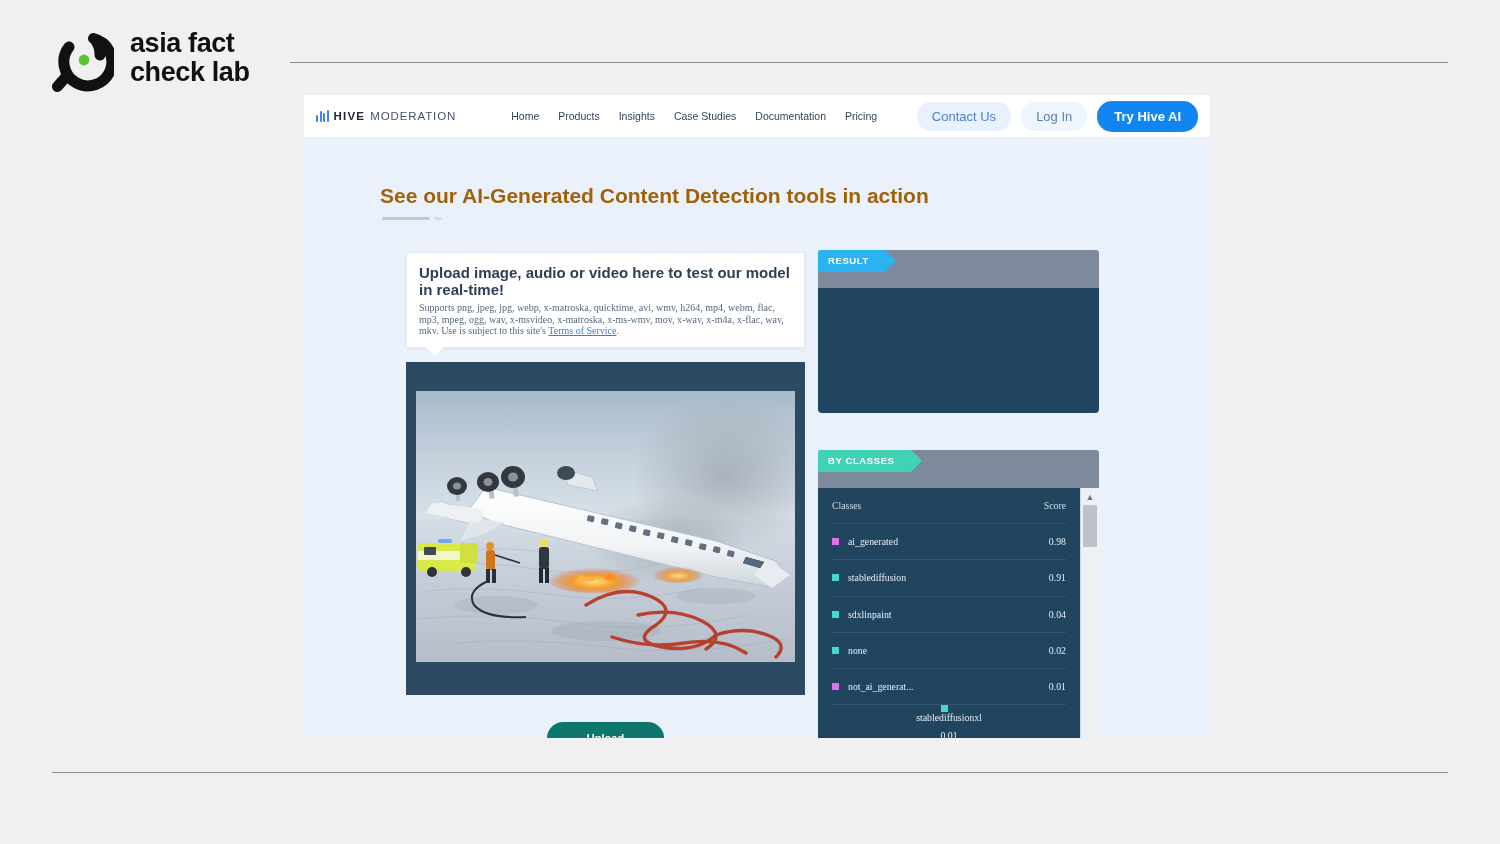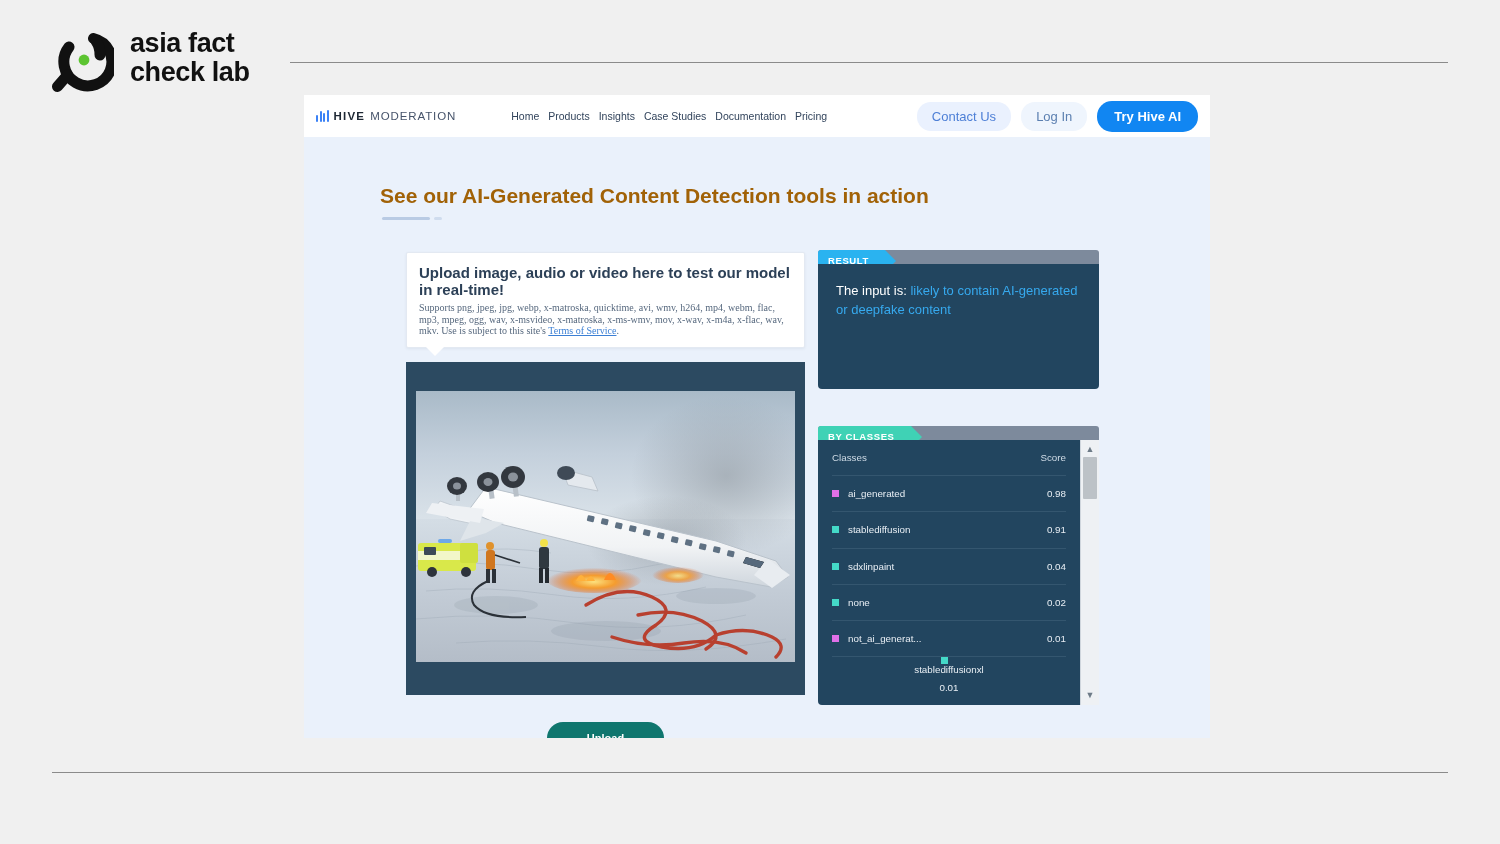--- a/index.html
+++ b/index.html
@@ -43,21 +43,21 @@
   #hive-logo { display:flex; align-items:center; margin-left:12px; gap:5px; }
   #hive-bars { display:flex; align-items:flex-end; gap:1.5px; height:12px; }
   #hive-bars i { display:block; width:2px; background:#3b82f6; border-radius:1px; }
   #hive-bars i:nth-child(1){height:7px;}
   #hive-bars i:nth-child(2){height:11px;}
   #hive-bars i:nth-child(3){height:9px;}
   #hive-bars i:nth-child(4){height:12px;}
   .hive-word { font-size:11.5px; letter-spacing:1.2px; color:#1d2733; font-weight:bold; }
   .hive-word2 { font-size:11.5px; letter-spacing:0.9px; color:#46536a; font-weight:normal; }
 
-  #nav-links { display:flex; gap:9px; margin-left:55px; }
+  #nav-links { display:flex; gap:19px; margin-left:55px; }
   .nav-link {
     font-size:10.5px; color:#32445c; white-space:nowrap; cursor:pointer;
   }
   #nav-actions { display:flex; align-items:center; gap:10px; margin-left:auto; margin-right:12px; }
   .pill {
     font-size:13px; border-radius:14px; padding:7px 15px; white-space:nowrap; cursor:pointer;
   }
   #contact-pill { background:#eaf1fe; color:#4d7fd6; }
   #login-pill { background:#eff5fd; color:#5b7fb0; }
   #try-pill { background:#1186f2; color:#ffffff; font-weight:bold; padding:8px 17px; border-radius:15px; }
@@ -111,21 +111,21 @@
   #upload-btn {
     display:inline-block; background:#0f766e; color:#ffffff;
     font-size:11px; font-weight:bold; padding:10px 40px; border-radius:19px;
     border:none; cursor:pointer;
   }
 
   
   #right-col { position:absolute; left:514px; top:155px; width:281px; }
 
   .panel-head {
-    position:relative; height:14px; background:#7d8a9c;
+    position:relative; height:38px; background:#7d8a9c;
     border-radius:3px 3px 0 0; overflow:hidden;
   }
   .panel-tab {
     position:relative; display:inline-block; height:22px; line-height:22px;
     padding:0 16px 0 10px; color:#ffffff; font-size:9.5px;
     font-weight:bold; letter-spacing:.6px;
   }
   .tab-result { background:#2ab3f0; }
   .tab-classes { background:#3fd2b5; }
   .panel-tab:after {
@@ -145,21 +145,21 @@
   #result-score {
     text-align:right; color:#2aa8ef; font-size:36px;
     line-height:40px; margin-top:6px; font-weight:normal;
   }
 
   #classes-panel { margin-top:37px; }
   #classes-body {
     position:relative; background:#22455f; border-radius:0 0 4px 4px;
     height:265px; display:flex;
   }
-  #classes-list { flex:1; padding:0 14px; overflow:hidden; }
+  #classes-list { flex:1; padding:0 14px; overflow:hidden;font-family:Liberation Serif, serif; }
   .class-row {
     display:flex; align-items:center; height:36.2px;
     border-bottom:1px solid #34566f; font-size:9.8px; color:#e8eef4;
   }
   .class-row:last-child { border-bottom:none;flex-direction:column; }
   .row-head { color:#cfdbe6; }
   .swatch { width:7px; height:7px; margin-right:9px; flex:none; }
   .sw-pink { background:#e070e8; }
   .sw-teal { background:#44d9c8; }
   .class-name { flex:1; white-space:nowrap; overflow:hidden; }
@@ -380,21 +380,20 @@
     </div>
   </div>
 
   <div id="right-col">
 
     <div>
       <div class="panel-head">
         <span class="panel-tab tab-result">RESULT</span>
       </div>
       <div id="result-body">
-        <div id="result-line"><span id="result-prefix">The input is: </span><span id="result-verdict">likely to contain AI-generated or deepfake content</span></div>
       </div>
     </div>
 
     <div id="classes-panel">
       <div class="panel-head">
         <span class="panel-tab tab-classes">BY CLASSES</span>
       </div>
       <div id="classes-body">
 
         <div id="classes-list">

